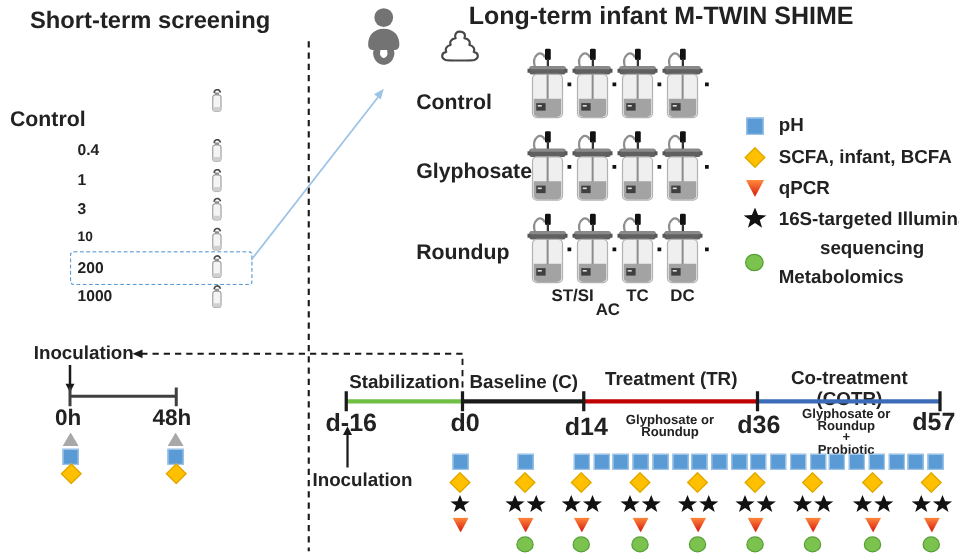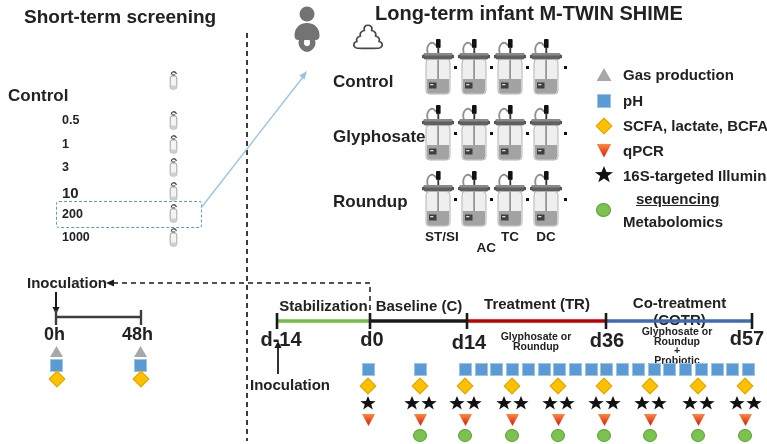--- a/index.html
+++ b/index.html
@@ -43,24 +43,24 @@
         <path d="M6 41 h22 v11 q0 3.5 -3.5 3.5 h-15 q-3.5 0 -3.5 -3.5 z" fill="#a3a3a3"></path>
         <rect x="8" y="44.5" width="7.5" height="6" fill="#3f3f3f"></rect>
         <rect x="9.2" y="46" width="3.2" height="1.3" fill="#ddd"></rect>
       </symbol>
     </defs>
   </svg>
 
   <div class="abs b" style="left:24px;top:6px;font-size:19px;">Short-term screening</div>
   <div class="abs b" style="left:8px;top:86px;font-size:17px;">Control</div>
 
-  <div class="abs b" style="left:62px;top:113px;font-size:12.5px;">0.5</div>
+  <div class="abs b" style="left:62px;top:113px;font-size:12.5px;">0.4</div>
   <div class="abs b" style="left:62px;top:137px;font-size:12.5px;">1</div>
   <div class="abs b" style="left:62px;top:160px;font-size:12.5px;">3</div>
-  <div class="abs b" style="left:62px;top:184px;font-size:15px;">10</div>
+  <div class="abs b" style="left:62px;top:184px;font-size:11px;">10</div>
   <div class="abs b" style="left:62px;top:207px;font-size:12.5px;">200</div>
   <div class="abs b" style="left:62px;top:230px;font-size:12.5px;">1000</div>
 
   <svg class="abs" style="left:167px;top:71px;" width="13" height="19" viewBox="0 0 13 19">
       <path d="M4.5 3.5 C4 1 7 0 8.5 1.5 L9.5 3" fill="none" stroke="#4a4a4a" stroke-width="1.3"></path>
       <rect x="4.8" y="3" width="3.4" height="2.4" fill="#909090"></rect>
       <rect x="3.2" y="5" width="6.6" height="13" rx="2" fill="#f4f4f4" stroke="#9a9a9a" stroke-width="0.9"></rect>
       <path d="M3.2 14.5 h6.6 v1.5 q0 2 -2 2 h-2.6 q-2 0 -2 -2 z" fill="#cfcfcf"></path>
     </svg>
   <svg class="abs" style="left:167px;top:111px;" width="13" height="19" viewBox="0 0 13 19">
@@ -175,65 +175,59 @@
       <use href="#vesselSym"></use>
     </svg>
   <svg class="abs" style="left:529px;top:170px;" width="34" height="58">
       <use href="#vesselSym"></use>
     </svg>
   <span class="abs dot" style="left:454px;top:198px;width:3px;height:3px;"></span>
   <span class="abs dot" style="left:490px;top:198px;width:3px;height:3px;"></span>
   <span class="abs dot" style="left:526px;top:198px;width:3px;height:3px;"></span>
   <span class="abs dot" style="left:564px;top:198px;width:3px;height:3px;"></span>
 
-  <div class="abs b ctr" style="left:420px;top:229px;width:44px;font-size:13.5px;">ST/SI</div>
+  <div class="abs b ctr" style="left:436px;top:229px;width:44px;font-size:13.5px;">ST/SI</div>
   <div class="abs b ctr" style="left:452px;top:240px;width:44px;font-size:13.5px;text-align:right;">AC</div>
   <div class="abs b ctr" style="left:488px;top:229px;width:44px;font-size:13.5px;">TC</div>
   <div class="abs b ctr" style="left:524px;top:229px;width:44px;font-size:13.5px;">DC</div>
 
-  <div class="abs legend-row" style="left:594px;top:66px;">
-    <span class="legend-ic">
-        <span class="tri-up" style="width:15px;height:13px;"></span>
-      </span>
-    <span class="legend-lb">Gas production</span>
-  </div>
   <div class="abs legend-row" style="left:594px;top:92px;">
     <span class="legend-ic">
         <span class="sq" style="width:14px;height:14px;"></span>
       </span>
     <span class="legend-lb">pH</span>
   </div>
   <div class="abs legend-row" style="left:594px;top:117px;">
     <span class="legend-ic">
         <span class="dia" style="width:12px;height:12px;"></span>
       </span>
-    <span class="legend-lb">SCFA, lactate, BCFA</span>
+    <span class="legend-lb">SCFA, infant, BCFA</span>
   </div>
   <div class="abs legend-row" style="left:594px;top:142px;">
     <span class="legend-ic">
         <span class="tri-dn" style="width:15px;height:14px;"></span>
       </span>
     <span class="legend-lb">qPCR</span>
   </div>
   <div class="abs legend-row" style="left:594px;top:166px;">
     <span class="legend-ic">
         <span class="star" style="width:19px;height:18px;"></span>
       </span>
     <span class="legend-lb">16S-targeted Illumina</span>
   </div>
-  <div class="abs legend-lb" style="left:636px;top:190px;text-decoration:underline;">sequencing</div>
+  <div class="abs legend-lb" style="left:656px;top:190px;">sequencing</div>
   <span class="abs circ" style="left:596px;top:203px;width:15px;height:14px;"></span>
   <div class="abs legend-lb" style="left:623px;top:213px;">Metabolomics</div>
 
   <div class="abs b ctr" style="left:277px;top:297px;width:93px;font-size:15px;">Stabilization</div>
   <div class="abs b ctr" style="left:468px;top:295px;width:138px;font-size:15px;">Treatment (TR)</div>
   <div class="abs b ctr" style="left:371px;top:297px;width:96px;font-size:15px;">Baseline (C)</div>
   <div class="abs b ctr" style="left:607px;top:294px;width:145px;font-size:15px;">Co-treatment (COTR)</div>
 
-  <div class="abs b ctr" style="left:254px;top:328px;width:54px;font-size:20px;">d-14</div>
+  <div class="abs b ctr" style="left:254px;top:328px;width:54px;font-size:20px;">d-16</div>
   <div class="abs b ctr" style="left:352px;top:328px;width:40px;font-size:20px;">d0</div>
   <div class="abs b ctr" style="left:444px;top:331px;width:50px;font-size:20px;">d14</div>
   <div class="abs b ctr" style="left:582px;top:329px;width:50px;font-size:20px;">d36</div>
   <div class="abs b ctr" style="left:722px;top:327px;width:50px;font-size:20px;">d57</div>
 
   <div class="abs note" style="left:479px;top:332px;width:114px;">
     <span style="display:block">Glyphosate or</span>
     <span style="display:block">Roundup</span>
   </div>
   <div class="abs note" style="left:617px;top:327px;width:120px;">

